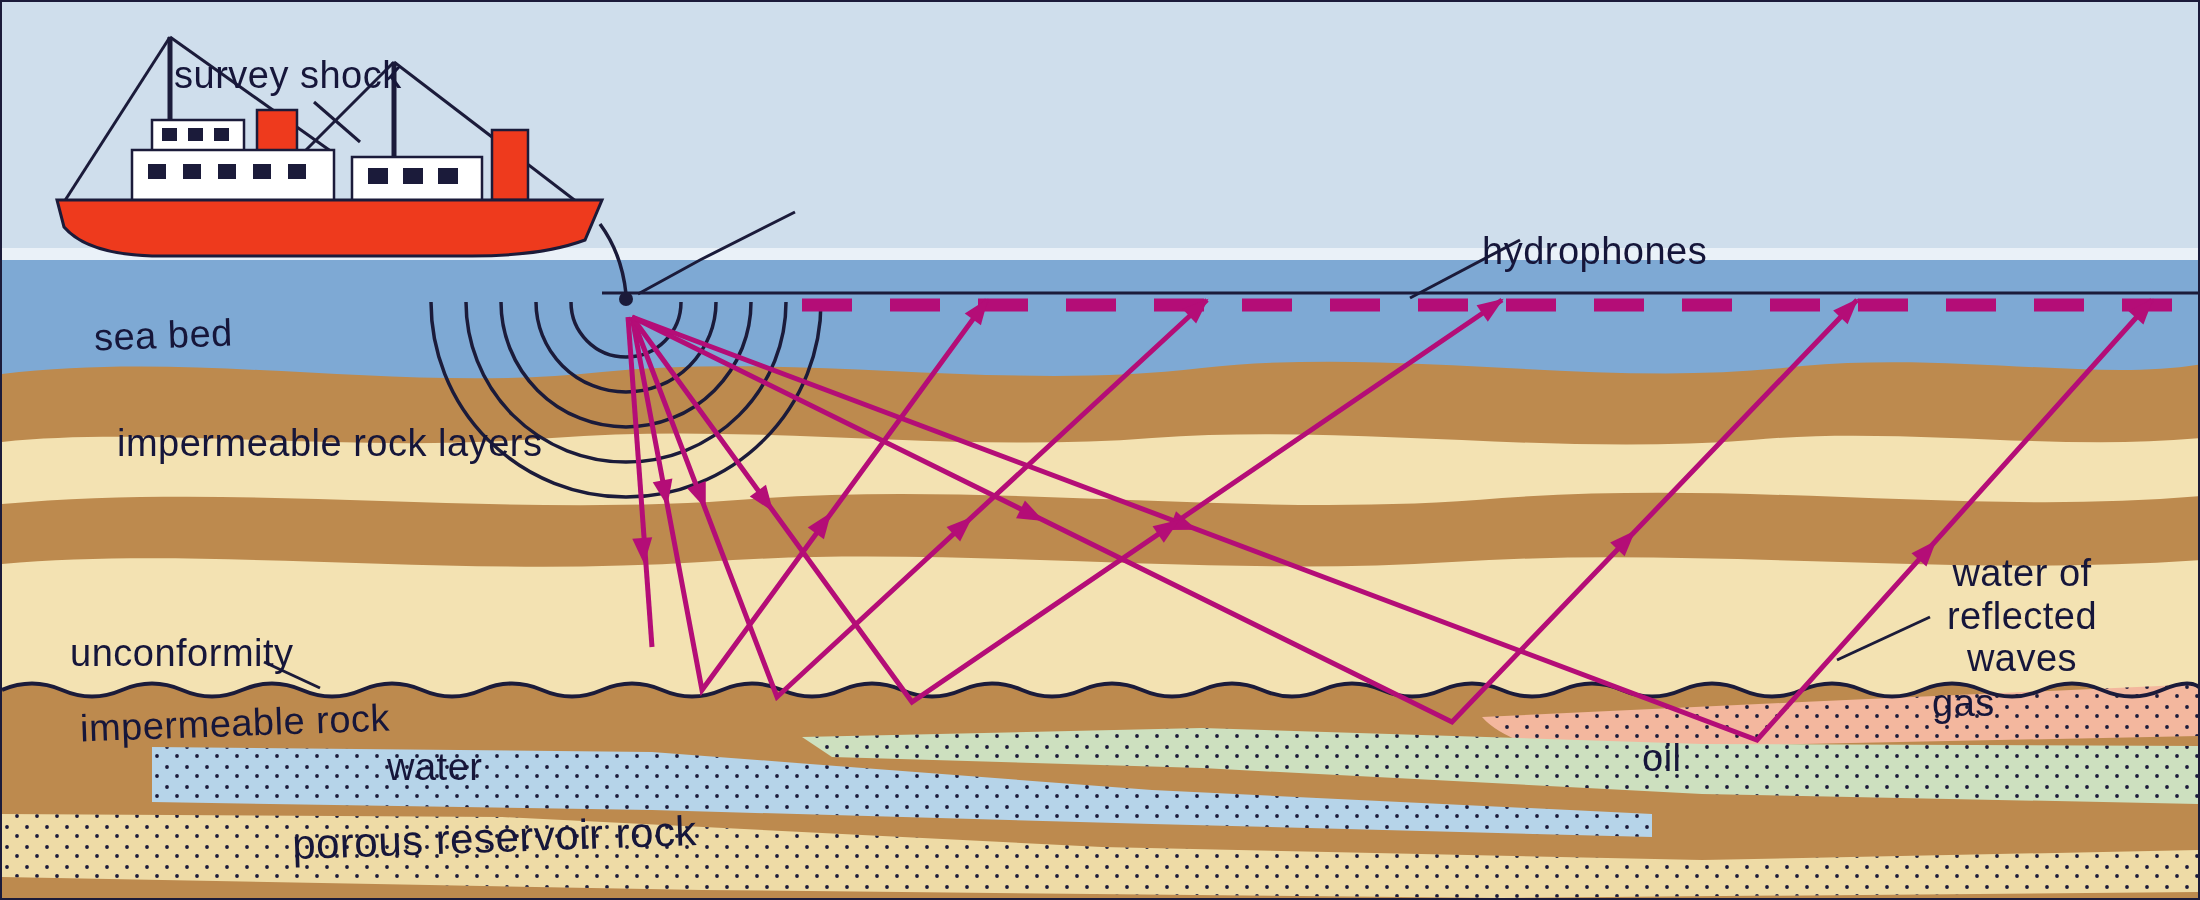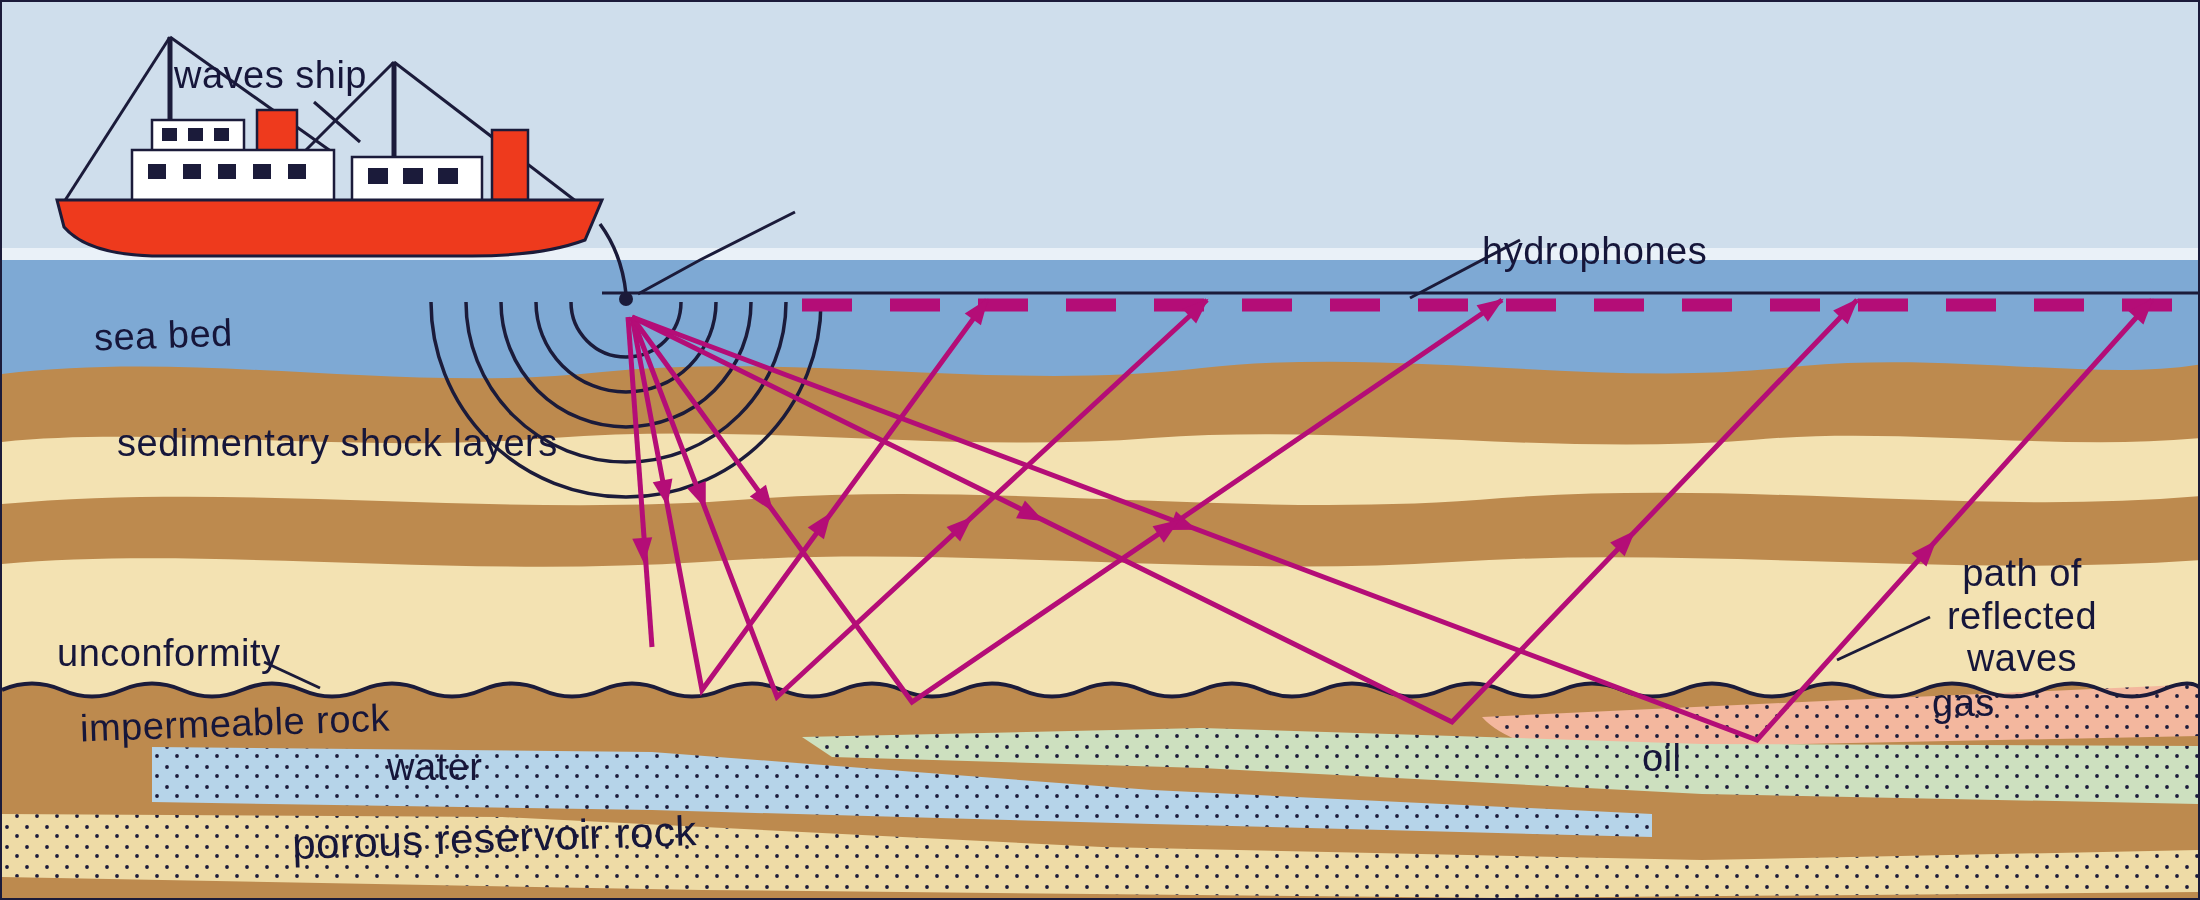--- a/index.html
+++ b/index.html
@@ -144,27 +144,27 @@
 
   <g class="stroke-outline" stroke-width="3">
     <line x1="312" y1="100" x2="358" y2="140"></line>
     <polyline points="793,210 698,258 636,292"></polyline>
     <line x1="1518" y1="238" x2="1408" y2="296"></line>
     <line x1="262" y1="660" x2="318" y2="686"></line>
     <line x1="1928" y1="615" x2="1835" y2="658"></line>
   </g>
 </svg>
 
-<div class="label" style="left:172px;top:52px;">waves ship</div>
+<div class="label" style="left:172px;top:52px;">survey shock</div>
 <div class="label" style="left:1480px;top:196px;margin-top:32px;">hydrophones</div>
 <div class="label" style="left:92px;top:312px;transform:rotate(-2deg);">sea bed</div>
-<div class="label" style="left:115px;top:420px;">sedimentary shock layers</div>
-<div class="label" style="left:55px;top:630px;">unconformity</div>
+<div class="label" style="left:115px;top:420px;">impermeable rock layers</div>
+<div class="label" style="left:68px;top:630px;">unconformity</div>
 <div class="label" style="left:78px;top:700px;transform:rotate(-2deg);">impermeable rock</div>
 <div class="label" style="left:385px;top:744px;text-align:right;">water</div>
 <div class="label" style="left:290px;top:812px;font-size:42px;transform:rotate(-2deg);">porous reservoir rock</div>
 <div class="label" style="left:1640px;top:735px;">oil</div>
 <div class="label" style="left:1930px;top:680px;">gas</div>
-<div class="label center" style="left:1930px;top:550px;width:180px;">path of
+<div class="label center" style="left:1930px;top:550px;width:180px;">water of
 reflected
 waves</div>
 
 </div>
 
 </body></html>

